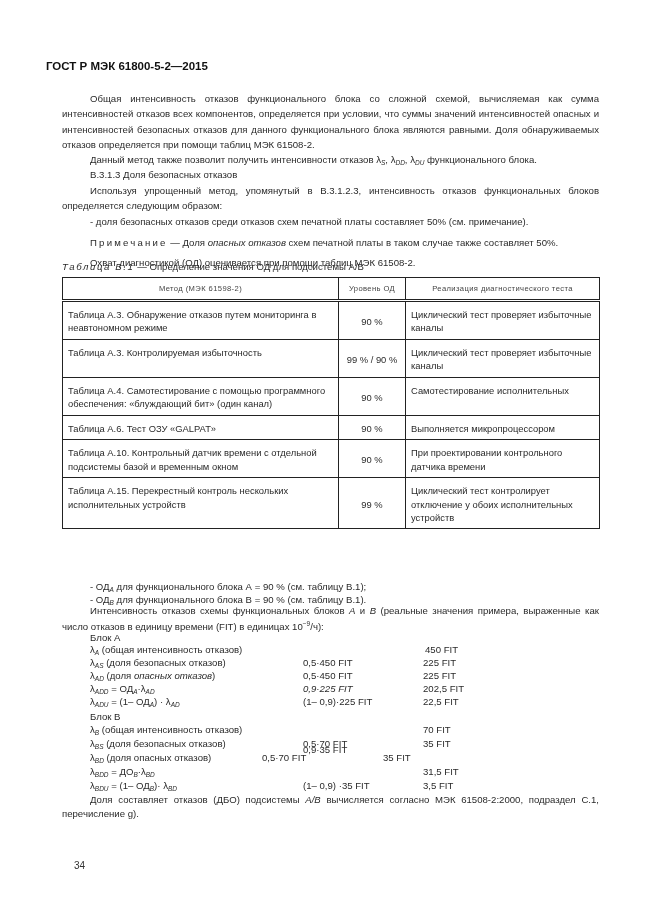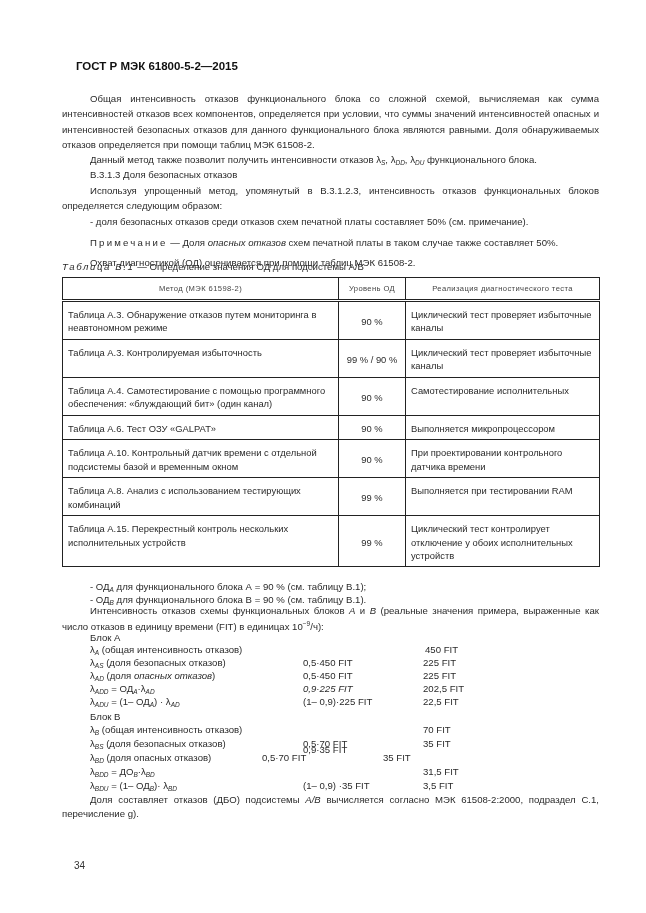--- a/index.html
+++ b/index.html
@@ -1,19 +1,19 @@
 <!DOCTYPE html>
 <html><head>
 <meta charset="utf-8">
 <style>
   html, body { margin: 0; padding: 0; background: #ffffff; }
   body { width: 646px; height: 913px; position: relative; overflow: hidden;
          font-family: "Liberation Sans", sans-serif; color: #2a2a2a; font-size: 9.6px; }
   .abs { position: absolute; white-space: nowrap; }
-  .header { left: 76px; top: 60px; font-weight: bold; font-size: 11.5px; color: #111; }
+  .header { left: 46px; top: 60px; font-weight: bold; font-size: 11.5px; color: #111; }
   .para { position: absolute; left: 62px; width: 537px; line-height: 15.3px; text-align: justify; }
   .indent { text-indent: 28px; }
   .line { position: absolute; left: 90px; white-space: nowrap; line-height: 13px; }
   .spaced { letter-spacing: 2.2px; }
   i { font-style: italic; }
   sub { font-size: 6.5px; vertical-align: -2px; font-style: italic; }
   table.t { position: absolute; left: 62px; top: 277px; width: 538px; border-collapse: collapse; font-size: 9.4px; }
   table.t th { font-weight: normal; font-size: 7.6px; color: #444; height: 19px; border: 1px solid #222; border-bottom: 3px double #222; letter-spacing: 0.4px; }
   table.t td { border: 1px solid #222; vertical-align: top; padding: 6px 5px 4px 5px; line-height: 13.4px; }
   table.t td.lvl { text-align: center; vertical-align: middle; }
@@ -69,25 +69,20 @@
     <tr style="height:16px;">
       <td>Таблица А.6. Тест ОЗУ «GALPAT»</td>
       <td class="lvl">90 %</td>
       <td>Выполняется микропроцессором</td>
     </tr>
     <tr style="height:38px;">
       <td>Таблица А.10. Контрольный датчик времени с отдельной подсистемы базой и временным окном</td>
       <td class="lvl">90 %</td>
       <td>При проектировании контрольного датчика времени</td>
     </tr>
-    <tr style="height:38px;">
-      <td>Таблица А.8. Анализ с использованием тестирующих комбинаций</td>
-      <td class="lvl">99 %</td>
-      <td>Выполняется при тестировании RAM</td>
-    </tr>
     <tr style="height:51px;">
       <td>Таблица А.15. Перекрестный контроль нескольких исполнительных устройств</td>
       <td class="lvl">99 %</td>
       <td>Циклический тест контролирует отключение у обоих исполнительных устройств</td>
     </tr>
   </tbody>
 </table>
 
 <div class="line" style="top:580px;"><span>- ОД</span><sub>A</sub><span> для функционального блока А = 90 % (см. таблицу В.1);</span></div>
 <div class="line" style="top:593px;"><span>- ОД</span><sub>B</sub><span> для функционального блока В = 90 % (см. таблицу В.1).</span></div>

